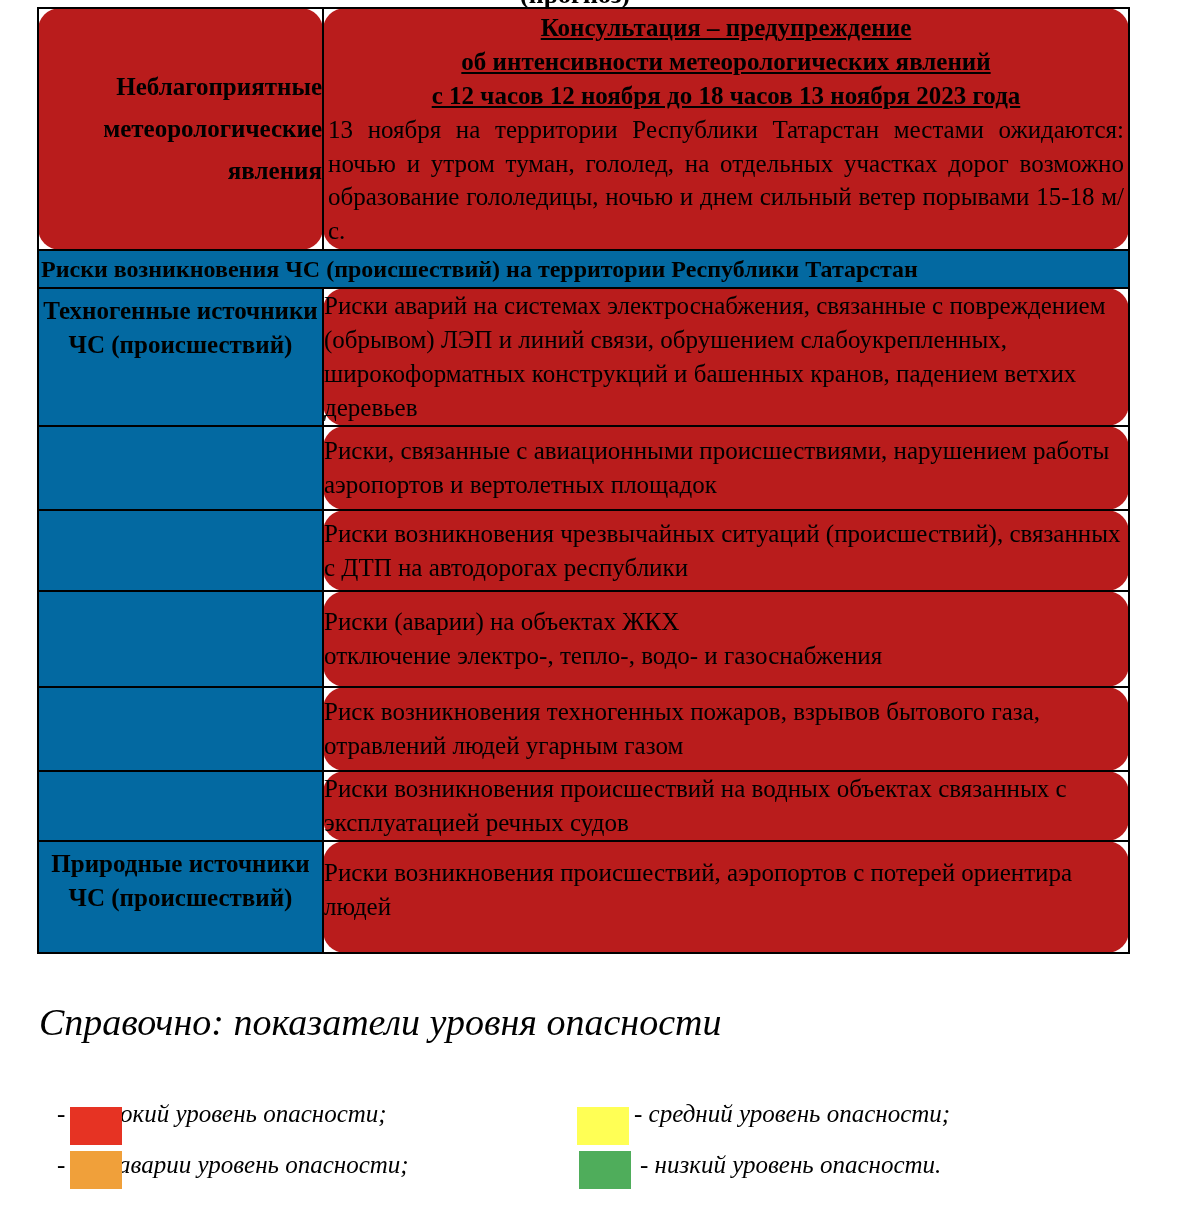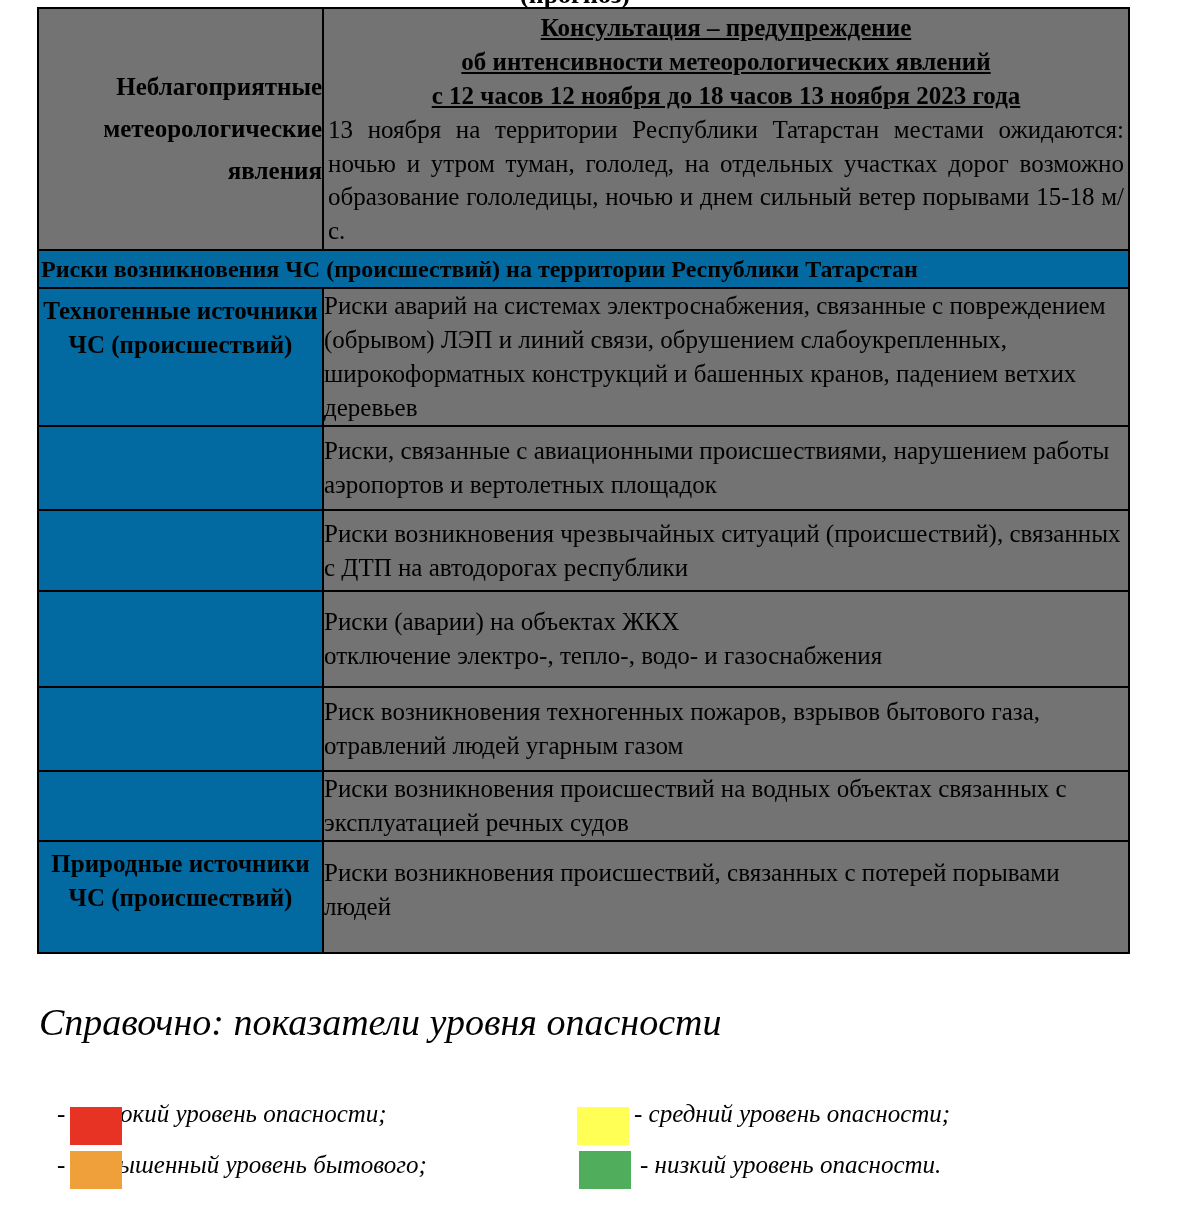--- a/index.html
+++ b/index.html
@@ -3,21 +3,21 @@
 <meta charset="utf-8">
 <style>
   html, body { margin:0; padding:0; background:#ffffff; }
   body { width:1180px; height:1220px; position:relative; overflow:hidden; font-family:"Liberation Serif", serif; color:#000; }
   .topcut { position:absolute; left:0; top:0; width:1180px; height:14px; overflow:hidden; }
   .topcut span { position:absolute; left:520px; top:-20px; font-size:26px; font-weight:bold; }
   table.main { position:absolute; left:37px; top:7px; width:1091px; border-collapse:collapse; table-layout:fixed; }
   table.main td { border:2px solid #000; padding:0; vertical-align:middle; }
   col.c1 { width:285px; }
   col.c2 { width:806px; }
-  .yellow { background:#737373; }
+  .yellow { background:#b91c1c;border-radius:22px; }
   .white { background:#0369a1; }
   .hdr-left { text-align:right; font-weight:bold; font-size:25px; line-height:42px; height:240px; }
   .hdr-right { padding:0 4px !important; }
   .consult-title { text-align:center; font-weight:bold; font-size:25px; line-height:34px; text-decoration:underline; }
   .consult-body { text-align:justify; font-size:25px; line-height:33.5px; text-align-last:left; }
   .risk-head { font-weight:bold; font-size:24px; line-height:36px; text-align:left; padding-left:2px !important; white-space:nowrap; }
   .src { text-align:center; font-weight:bold; font-size:25px; line-height:34px; vertical-align:top !important; padding-top:5px !important; }
   .risk { text-align:left; font-size:25px; line-height:34px; }
   .legend-title { position:absolute; left:39px; top:1000px; font-style:italic; font-size:38px; }
   .leg { position:absolute; font-style:italic; font-size:25px; }
@@ -68,32 +68,32 @@
   <tr style="height:84px">
     <td class="white"></td>
     <td class="yellow risk">Риск возникновения техногенных пожаров, взрывов бытового газа, отравлений людей угарным газом</td>
   </tr>
   <tr style="height:63px">
     <td class="white"></td>
     <td class="yellow risk">Риски возникновения происшествий на водных объектах связанных с эксплуатацией речных судов</td>
   </tr>
   <tr style="height:112px">
     <td class="white src">Природные источники ЧС (происшествий)</td>
-    <td class="yellow risk" style="vertical-align:top;padding-top:14px">Риски возникновения происшествий, связанных с потерей порывами людей</td>
+    <td class="yellow risk" style="vertical-align:top;padding-top:14px">Риски возникновения происшествий, аэропортов с потерей ориентира людей</td>
   </tr>
 </tbody>
   </table>
 
 <div class="legend-title">Справочно: показатели уровня опасности</div>
 
 <span class="leg" style="left:57px;top:1100px">-</span>
 <span class="leg" style="left:120px;top:1100px">окий уровень опасности;</span>
 <div class="sw" style="left:70px;top:1107px;background:#e63323"></div>
 
 <span class="leg" style="left:57px;top:1151px">-</span>
-<span class="leg" style="left:118px;top:1151px">ышенный уровень бытового;</span>
+<span class="leg" style="left:118px;top:1151px">аварии уровень опасности;</span>
 <div class="sw" style="left:70px;top:1151px;background:#f0a03a"></div>
 
 <div class="sw" style="left:577px;top:1107px;background:#ffff55"></div>
 <span class="leg" style="left:634px;top:1100px">- средний уровень опасности;</span>
 
 <div class="sw" style="left:579px;top:1151px;background:#4fad5b"></div>
 <span class="leg" style="left:640px;top:1151px">- низкий уровень опасности.</span>
 
 </body></html>

